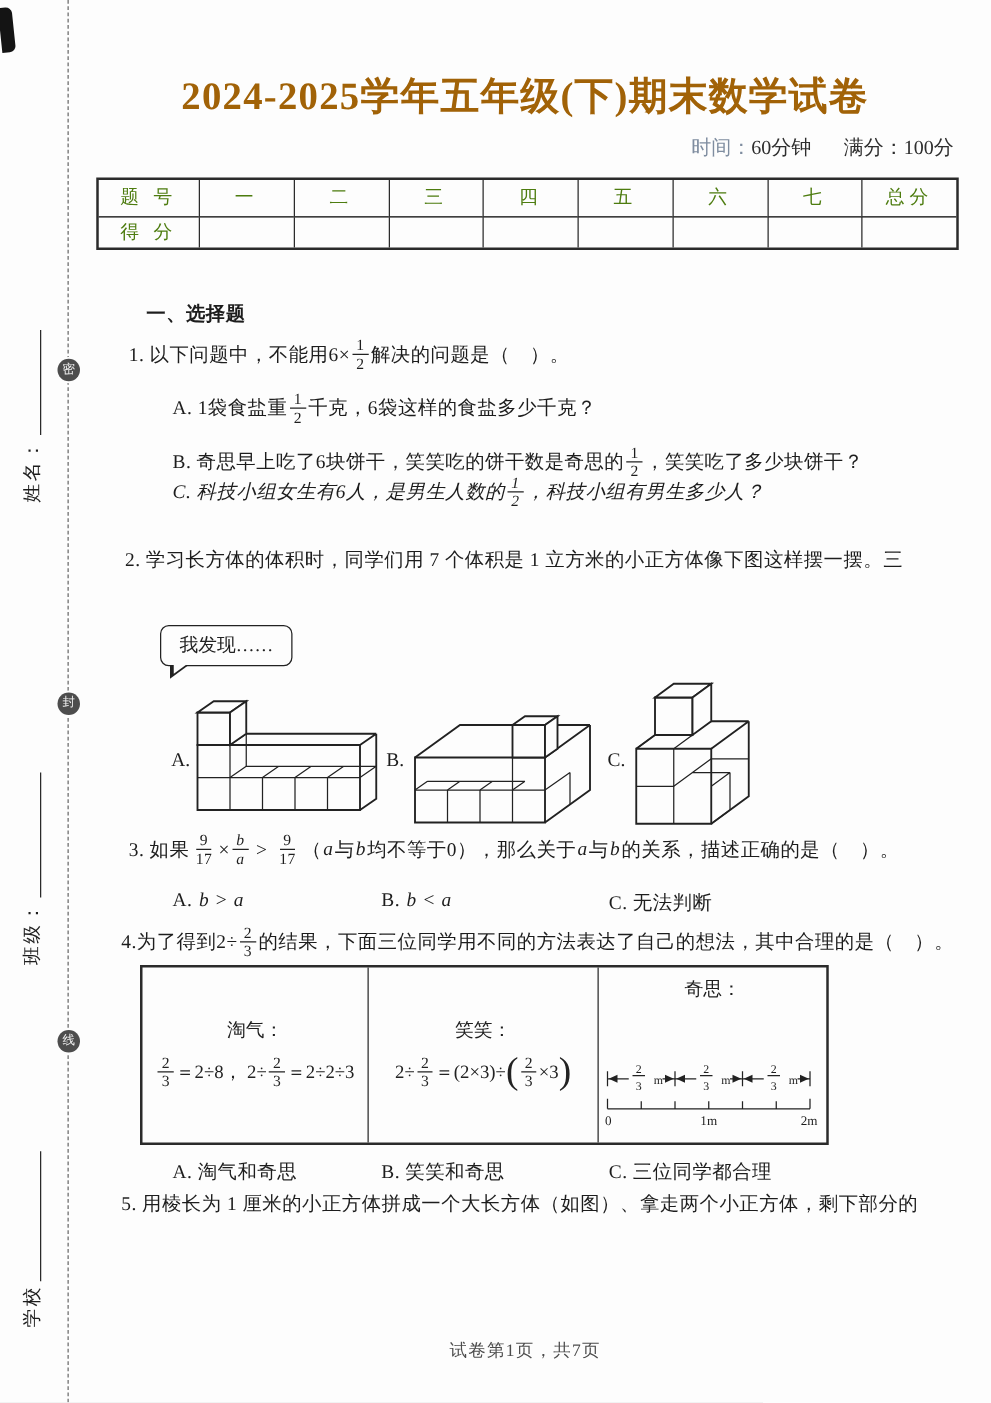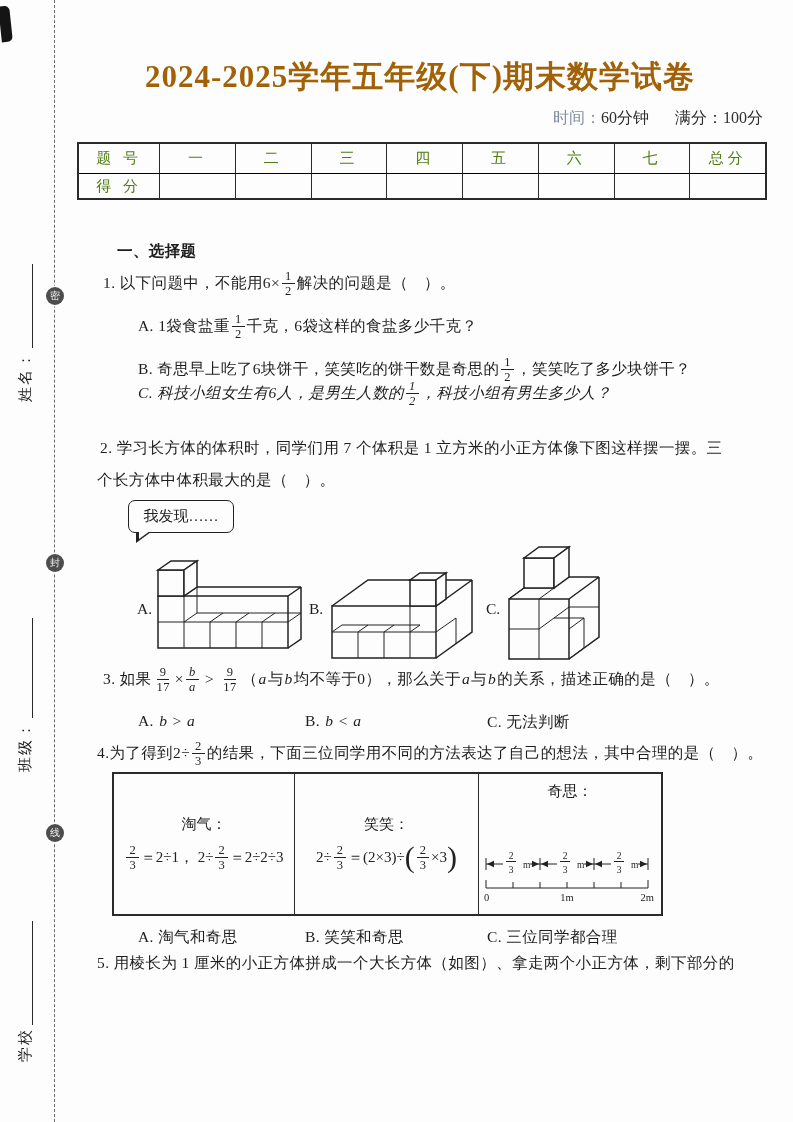--- a/index.html
+++ b/index.html
@@ -141,21 +141,20 @@
   <div class="tline" style="left:138px; top:356px;"><span class="">B. 奇思早上吃了6块饼干，笑笑吃的饼干数是奇思的</span><span class="frac">
         <span class="fn">1</span>
         <span class="fd">2</span>
       </span><span class="">，笑笑吃了多少块饼干？</span></div>
   <div class="tline" style="left:138px; top:380px;font-style:italic;"><span class="">C. 科技小组女生有6人，是男生人数的</span><span class="frac">
         <span class="fn">1</span>
         <span class="fd">2</span>
       </span><span class="">，科技小组有男生多少人？</span></div>
 
   <div class="tline" style="left:100px; top:438px;">2. 学习长方体的体积时，同学们用 7 个体积是 1 立方米的小正方体像下图这样摆一摆。三</div>
-  <div class="tline" style="left:97px; top:470px;">个长方体中体积最大的是（　）。</div>
 
   <div class="bubble">
       <span>我发现……</span>
     </div>
 
   <div class="fig-label" style="left:137px; top:600px;">A.</div>
   <div class="fig-label" style="left:309px; top:600px;">B.</div>
   <div class="fig-label" style="left:486px; top:600px;">C.</div>
 
   <div class="fig" style="left:154px; top:556px;">
@@ -214,21 +213,21 @@
         <span class="fn">2</span>
         <span class="fd">3</span>
       </span><span class="">的结果，下面三位同学用不同的方法表达了自己的想法，其中合理的是（　）。</span></div>
 
   <div class="q4-table">
     <div class="q4-cell q4-c0">
       <div class="q4-name">淘气：</div>
       <div class="q4-formula"><span class="frac">
             <span class="fn">2</span>
             <span class="fd">3</span>
-          </span><span class="">＝2÷1，  2÷</span><span class="frac">
+          </span><span class="">＝2÷8，  2÷</span><span class="frac">
             <span class="fn">2</span>
             <span class="fd">3</span>
           </span><span class="">＝2÷2÷3</span></div>
     </div>
     <div class="q4-cell q4-c1">
       <div class="q4-name">笑笑：</div>
       <div class="q4-formula"><span class="">2÷</span><span class="frac">
             <span class="fn">2</span>
             <span class="fd">3</span>
           </span><span class="">＝(2×3)÷</span><span class="bigp">(</span><span class="frac">
@@ -273,14 +272,15 @@
       </div>
     </div>
   </div>
 
   <div class="tline" style="left:138px; top:927px;">A. 淘气和奇思</div>
   <div class="tline" style="left:305px; top:927px;">B. 笑笑和奇思</div>
   <div class="tline" style="left:487px; top:927px;">C. 三位同学都合理</div>
 
   <div class="tline" style="left:97px; top:953px;">5. 用棱长为 1 厘米的小正方体拼成一个大长方体（如图）、拿走两个小正方体，剩下部分的</div>
 
+  <div class="footer">试卷第1页，共7页</div>
 
 </div>
 
 </body></html>

